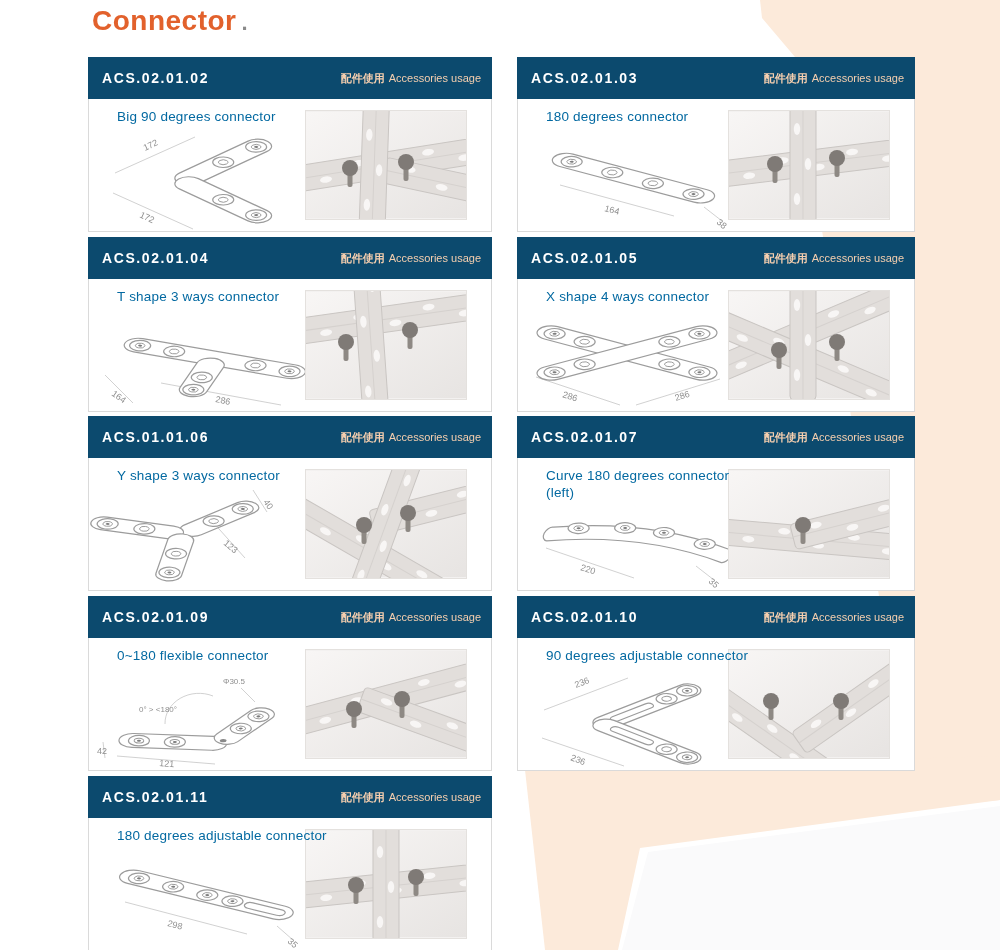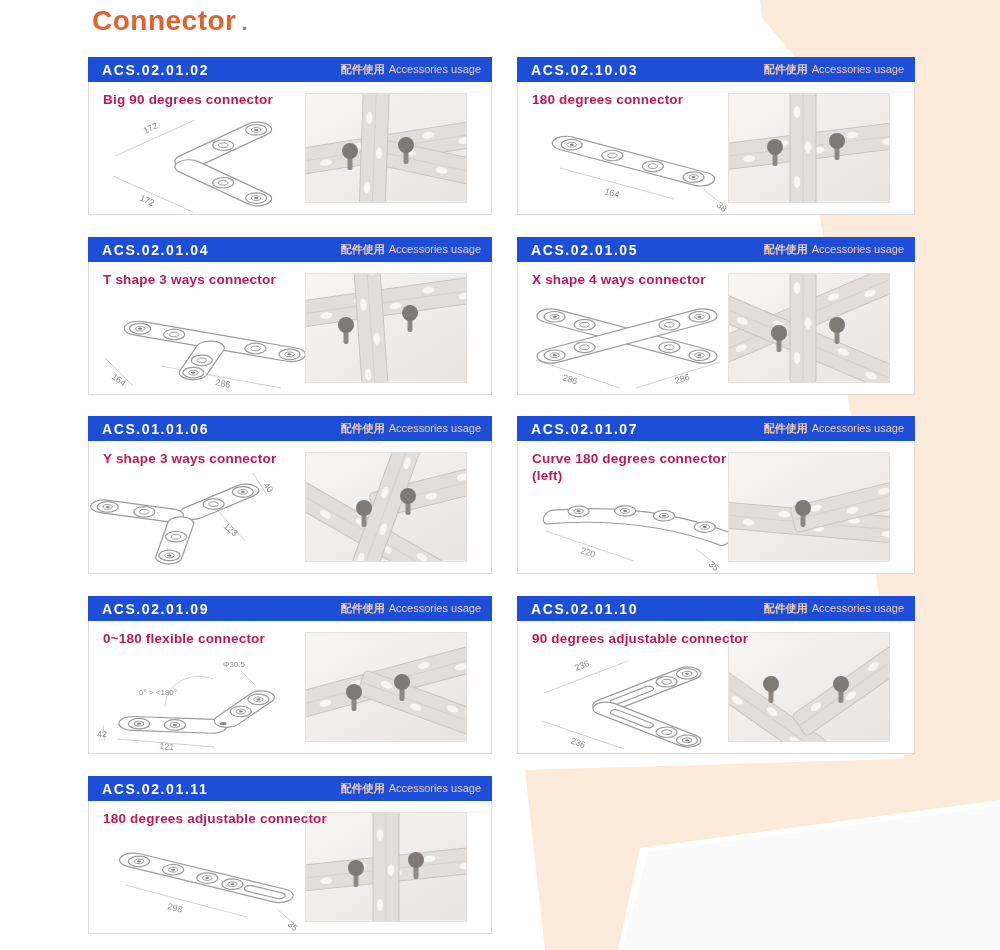--- a/index.html
+++ b/index.html
@@ -6,27 +6,27 @@
   body{width:1000px;height:950px;position:relative;overflow:hidden;background:#ffffff;
        font-family:"Liberation Sans",sans-serif;}
   .bgshape{position:absolute;inset:0;pointer-events:none;}
   #bg-wedge{background:#FCEADA;clip-path:polygon(760px 0px,1000px 0px,1000px 800px,912px 808px,795px 57px,762px 18px);}
   #bg-band{background:#FCEADA;clip-path:polygon(525px 770px,1000px 756px,1000px 800px,640px 848px,618px 950px,545px 950px);}
   #bg-offwhite{background:#FAFAFB;clip-path:polygon(648px 852px,1000px 806px,1000px 950px,622px 950px);}
   .title{position:absolute;left:92px;top:5px;font-size:28px;font-weight:bold;color:#E2612C;letter-spacing:.5px;}
   .titledot{color:#8a8a8a;font-size:22px;margin-left:5px;}
   .card{position:absolute;width:404px;}
   .card.rcol{width:398px;}
-  .bar{height:25px;background:#1d4ed8;display:flex;justify-content:space-between;align-items:center;
+  .bar{height:42px;background:#0c4a6e;display:flex;justify-content:space-between;align-items:center;
        padding:0 11px 0 14px;box-sizing:border-box;}
   .code{color:#ffffff;font-weight:bold;font-size:14px;letter-spacing:1.6px;}
   .usage{font-size:11px;color:#F6CFAF;white-space:nowrap;}
   .usage .zh{font-weight:bold;margin-right:4px;}
   .cbody{background:#ffffff;border:1px solid #DADADA;border-top:none;height:133px;box-sizing:border-box;position:relative;}
-  .pname{position:absolute;left:14px;top:9px;font-size:13.5px;color:#be185d;letter-spacing:.2px;line-height:17px;z-index:2;font-weight:bold;}
+  .pname{position:absolute;left:28px;top:9px;font-size:13.5px;color:#0369a1;letter-spacing:.2px;line-height:17px;z-index:2;}
   svg.draw{position:absolute;left:6px;top:24px;width:210px;height:106px;overflow:visible;}
   .draw .pl{fill:#ffffff;stroke:#9C9C9C;stroke-width:1.2;stroke-linejoin:round;vector-effect:non-scaling-stroke;}
   .draw .dm{fill:#8F8F8F;font-size:9px;}
   .draw .dm2{fill:#8F8F8F;font-size:8px;}
   .draw .ld{stroke:#BDBDBD;stroke-width:.7;fill:none;}
   svg.photo{position:absolute;right:24px;top:11px;width:160px;height:108px;border:1px solid #E4E1DE;background:#F3F1F0;}
   
   #c0{left:88px;top:57px;}  #c1{left:517px;top:57px;}
   #c2{left:88px;top:237px;} #c3{left:517px;top:237px;text-align:right;}
   #c4{left:88px;top:416px;} #c5{left:517px;top:416px;border-radius:18px;}
@@ -105,21 +105,21 @@
       <use href="#rail" transform="translate(78,58) rotate(12)"></use>
       <use href="#rail" transform="translate(66,118) rotate(-88)"></use>
       <use href="#knob" transform="translate(44,62)"></use>
       <use href="#knob" transform="translate(100,56)"></use>
     </svg>
   </div>
 </section>
 
 <section class="card rcol" id="c1">
   <header class="bar">
-    <span class="code">ACS.02.10.03</span>
+    <span class="code">ACS.02.01.03</span>
     <span class="usage"><span class="zh">配件使用</span><span>Accessories usage</span></span>
   </header>
   <div class="cbody">
     <div class="pname">180 degrees connector</div>
     <svg class="draw" viewBox="0 0 210 106">
       <line class="ld" x1="36" y1="62" x2="150" y2="93"></line>
       <line class="ld" x1="180" y1="84" x2="198" y2="98"></line>
       <g transform="translate(30,34) scale(1,0.5) rotate(28)">
         <rect class="pl" x="0" y="-14" width="180" height="28" rx="14"></rect>
         <use href="#postd" transform="translate(20,0)"></use>

